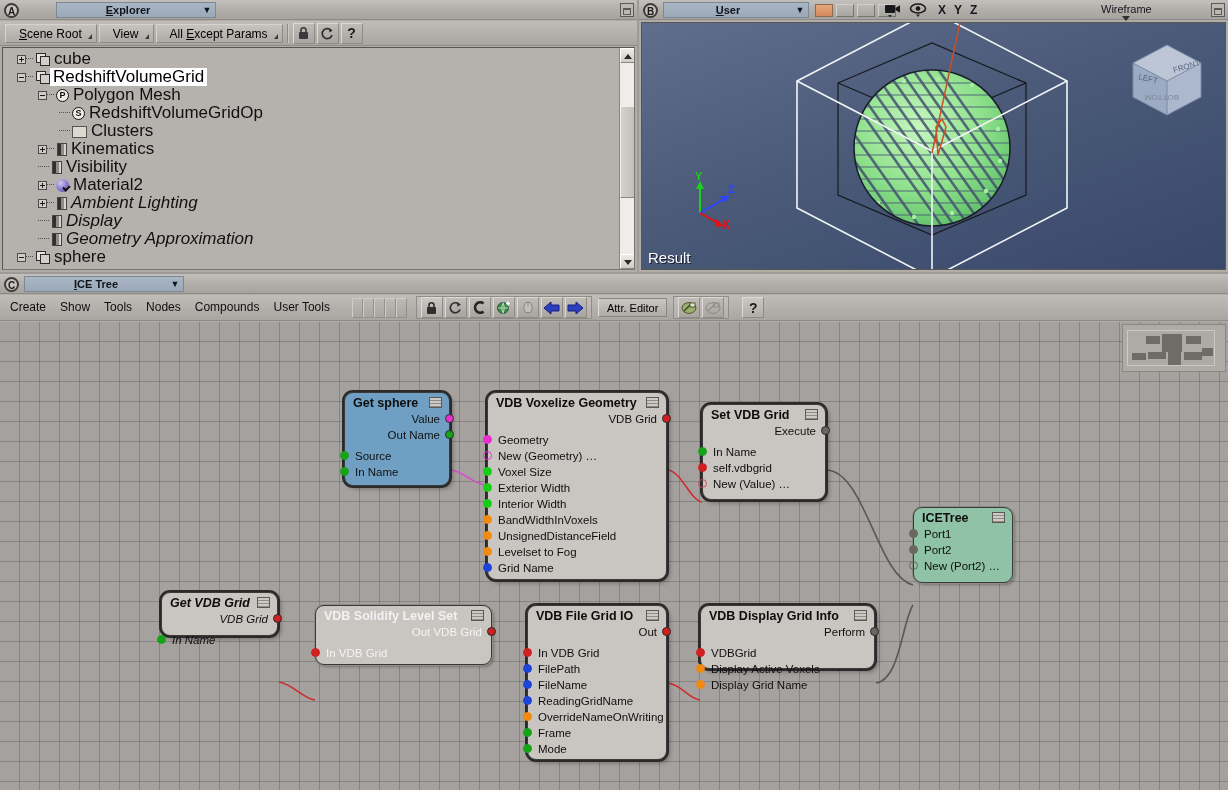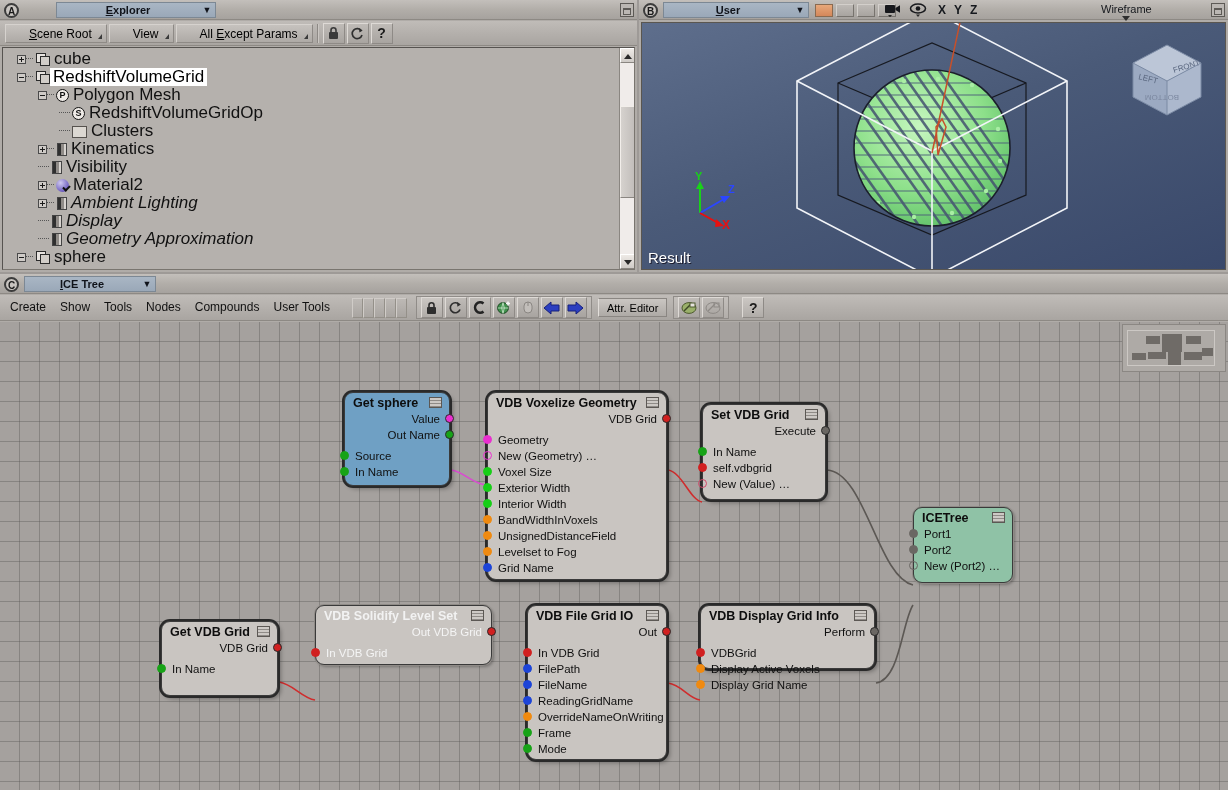--- a/index.html
+++ b/index.html
@@ -46,21 +46,21 @@
     position:absolute;left:0;height:25px;width:100%;
     background:linear-gradient(to bottom,#c0bcb8 0%,#b3afab 55%,#a9a5a1 100%);
     border-bottom:1px solid #8d8984;box-sizing:border-box;
     display:flex;align-items:center;
   }
   .menuitem{
     padding:0 7px;height:23px;line-height:23px;font-size:12px;color:#101010;
     white-space:nowrap;cursor:default;
   }
   .menubtn{
-    position:relative;height:19px;line-height:19px;padding:0 14px 0 23px;margin:0 1px;
+    position:relative;height:19px;line-height:19px;padding:0 14px 0 13px;margin:0 1px;
     background:linear-gradient(to bottom,#c6c2be,#aeaaa6);
     border:1px solid #8e8a86;border-top-color:#d6d2ce;border-left-color:#d6d2ce;
     font-size:12px;box-sizing:border-box;white-space:nowrap;
   }
   .menubtn:after{
     content:"";position:absolute;right:4px;bottom:3px;
     border-left:4px solid transparent;border-bottom:5px solid #3a3a3a;
   }
   .ul{text-decoration:underline;}
 
@@ -532,21 +532,21 @@
       </g>
     </svg>
 
     <div class="resulttxt">Result</div>
   </div>
 </div>
 
 <div class="panel" id="icepanel">
   <div class="titlebar">
     <div class="letterbadge">C</div>
-    <div class="viewcombo" style="left:24px;width:132px;">
+    <div class="viewcombo" style="left:24px;width:160px;">
       <span class="cap"><span class="ul">I</span><span>CE Tree</span></span>
       <span class="arr">▼</span>
     </div>
   </div>
 
   <div class="toolbar" style="top:21px;height:26px;">
     <div style="width:3px;"></div>
     <div class="menuitem">Create</div>
     <div class="menuitem">Show</div>
     <div class="menuitem">Tools</div>
@@ -687,21 +687,21 @@
           <div class="row in"><span class="port l" style="background: rgb(209, 32, 32); border-color: rgb(209, 32, 32);"></span><span>self.vdbgrid</span></div>
           <div class="row in"><span class="port l hollow" style="background: transparent; border-color: rgb(209, 74, 106);"></span><span>New (Value) …</span></div>
         </div>
         <div class="node" style="left: 913px; top: 185px; width: 100px; height: 76px; background: rgb(143, 194, 166);">
           <div class="ntitle">ICETree</div>
           <div class="nmenu" style="right: 7px;"></div>
           <div class="row in"><span class="port l" style="background: rgb(106, 103, 99); border-color: rgb(106, 103, 99);"></span><span>Port1</span></div>
           <div class="row in"><span class="port l" style="background: rgb(106, 103, 99); border-color: rgb(106, 103, 99);"></span><span>Port2</span></div>
           <div class="row in"><span class="port l hollow" style="background: transparent; border-color: rgb(106, 103, 99);"></span><span>New (Port2) …</span></div>
         </div>
-        <div class="node sel" style="left: 161px; top: 299px; width: 117px; height: 75px; background: rgb(201, 197, 193);">
+        <div class="node sel" style="left: 161px; top: 270px; width: 117px; height: 44px; background: rgb(201, 197, 193); font-style: italic;">
           <div class="ntitle">Get VDB Grid</div>
           <div class="nmenu" style="right: 7px;"></div>
           <div class="row out"><span>VDB Grid</span><span class="port r" style="background: rgb(209, 32, 32); border-color: rgb(42, 42, 42);"></span></div>
           <div style="height: 5px;"></div>
           <div class="row in"><span class="port l" style="background: rgb(23, 163, 23); border-color: rgb(23, 163, 23);"></span><span>In Name</span></div>
         </div>
         <div class="node muted" style="left: 315px; top: 283px; width: 177px; height: 60px; background: rgb(201, 197, 193);">
           <div class="ntitle">VDB Solidify Level Set</div>
           <div class="nmenu" style="right: 7px;"></div>
           <div class="row out"><span>Out VDB Grid</span><span class="port r" style="background: rgb(209, 32, 32); border-color: rgb(42, 42, 42);"></span></div>

